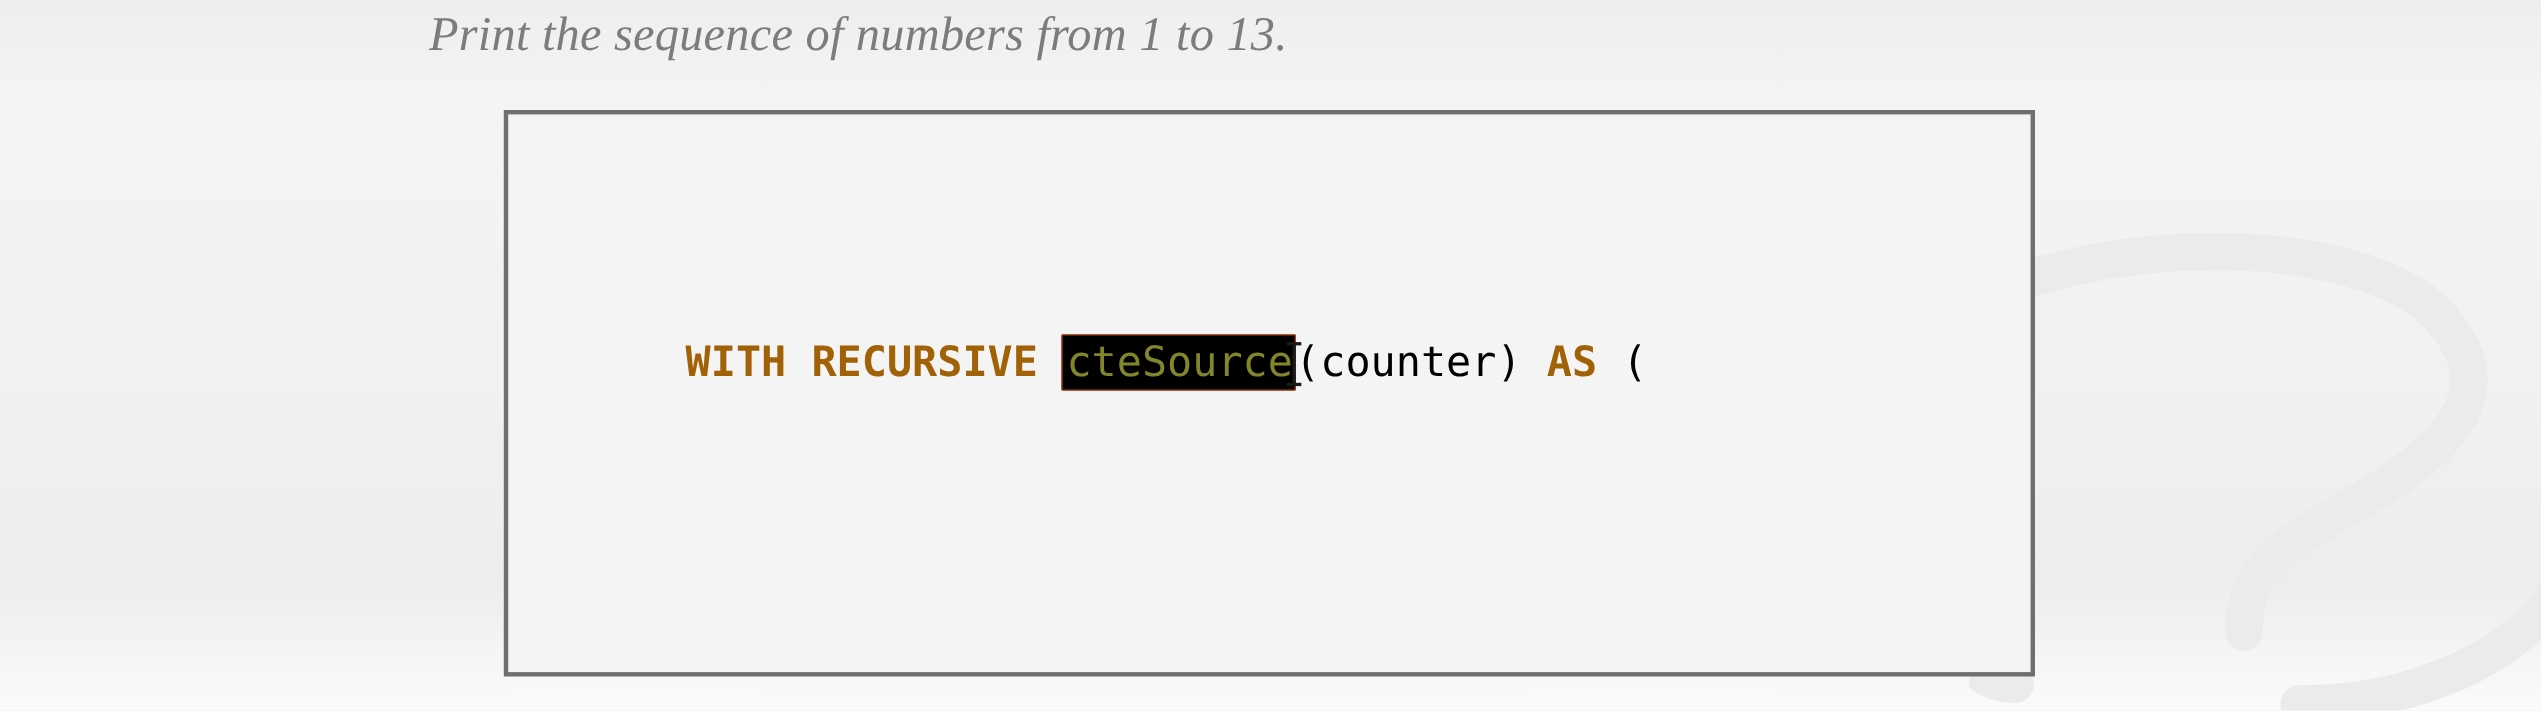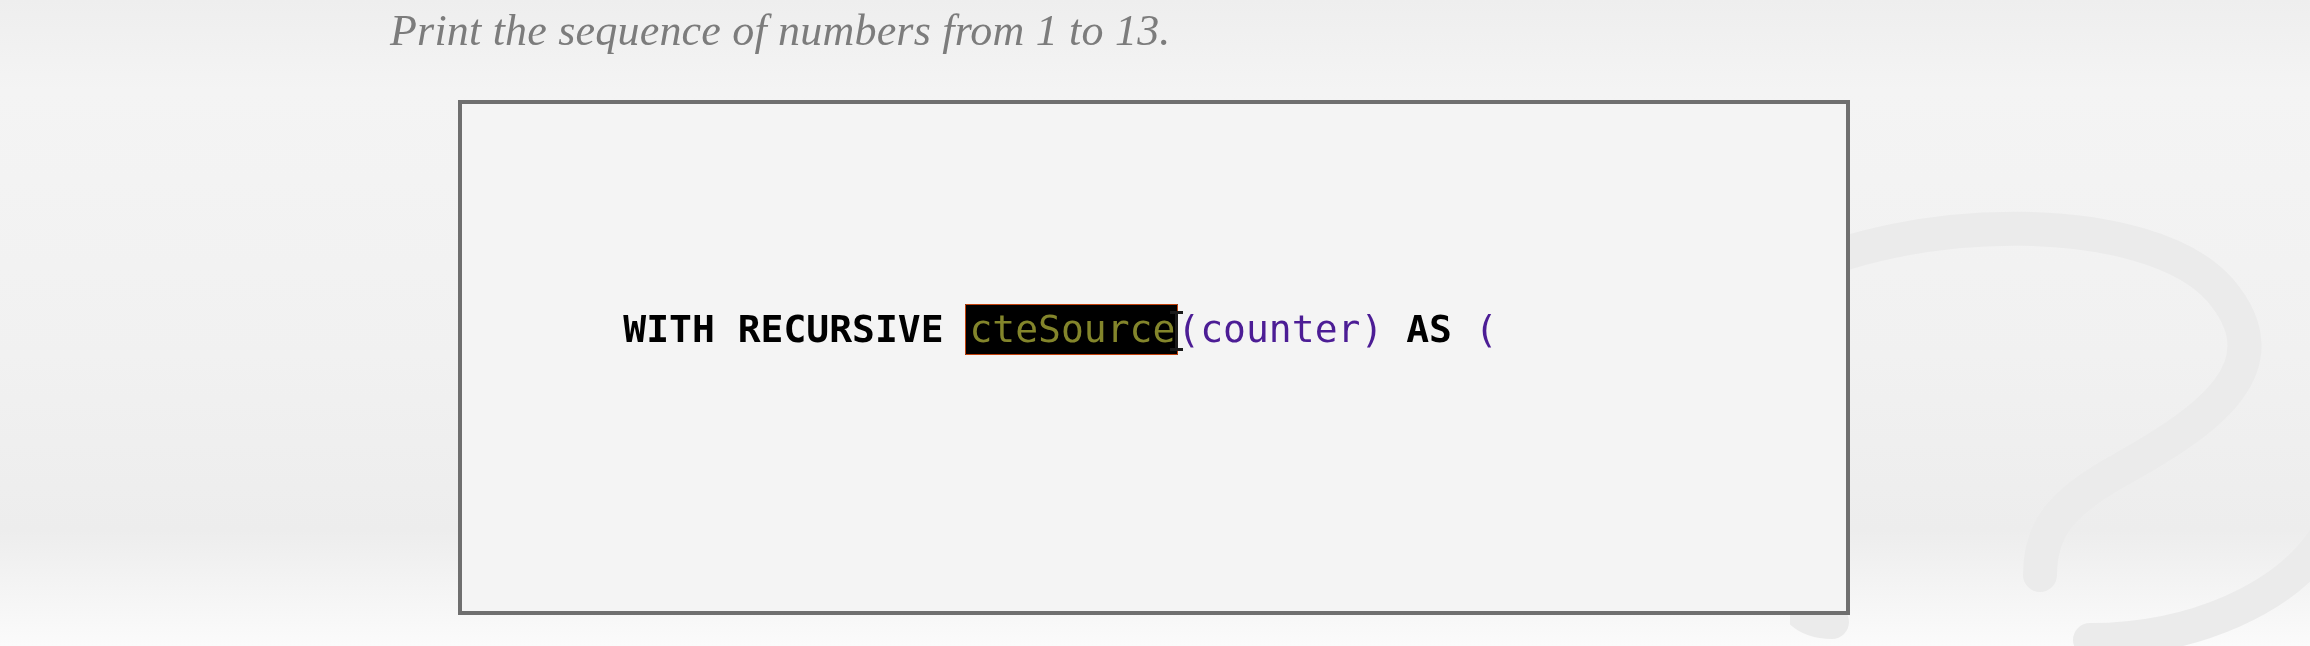--- a/index.html
+++ b/index.html
@@ -74,23 +74,23 @@
     color: #2d2d2d;
     white-space: pre;
     letter-spacing: 0px;
   }
 
   .code-line {
     height: 47px;
     white-space: pre;
   }
 
-  .kw-red   { color: #000000; font-weight: bold; margin-top: 43px; }
+  .kw-red   { color: #a16207; font-weight: bold; margin-top: 43px; }
   .kw-bold  { color: #1c1c1c; font-weight: bold; }
-  .plain    { color: #4c1d95; font-weight: normal; margin-top: 32px; }
+  .plain    { color: #000000; font-weight: normal; margin-top: 32px; }
   .indent   { color: transparent; }
 
   .hl-token {
     background: #000000;
     color: #83852b;
     border: 1px solid #c2410c;
     padding: 2px 2px 3px 3px;
     margin: 15px -1px;
     border-radius: 1px;
     position: relative;

